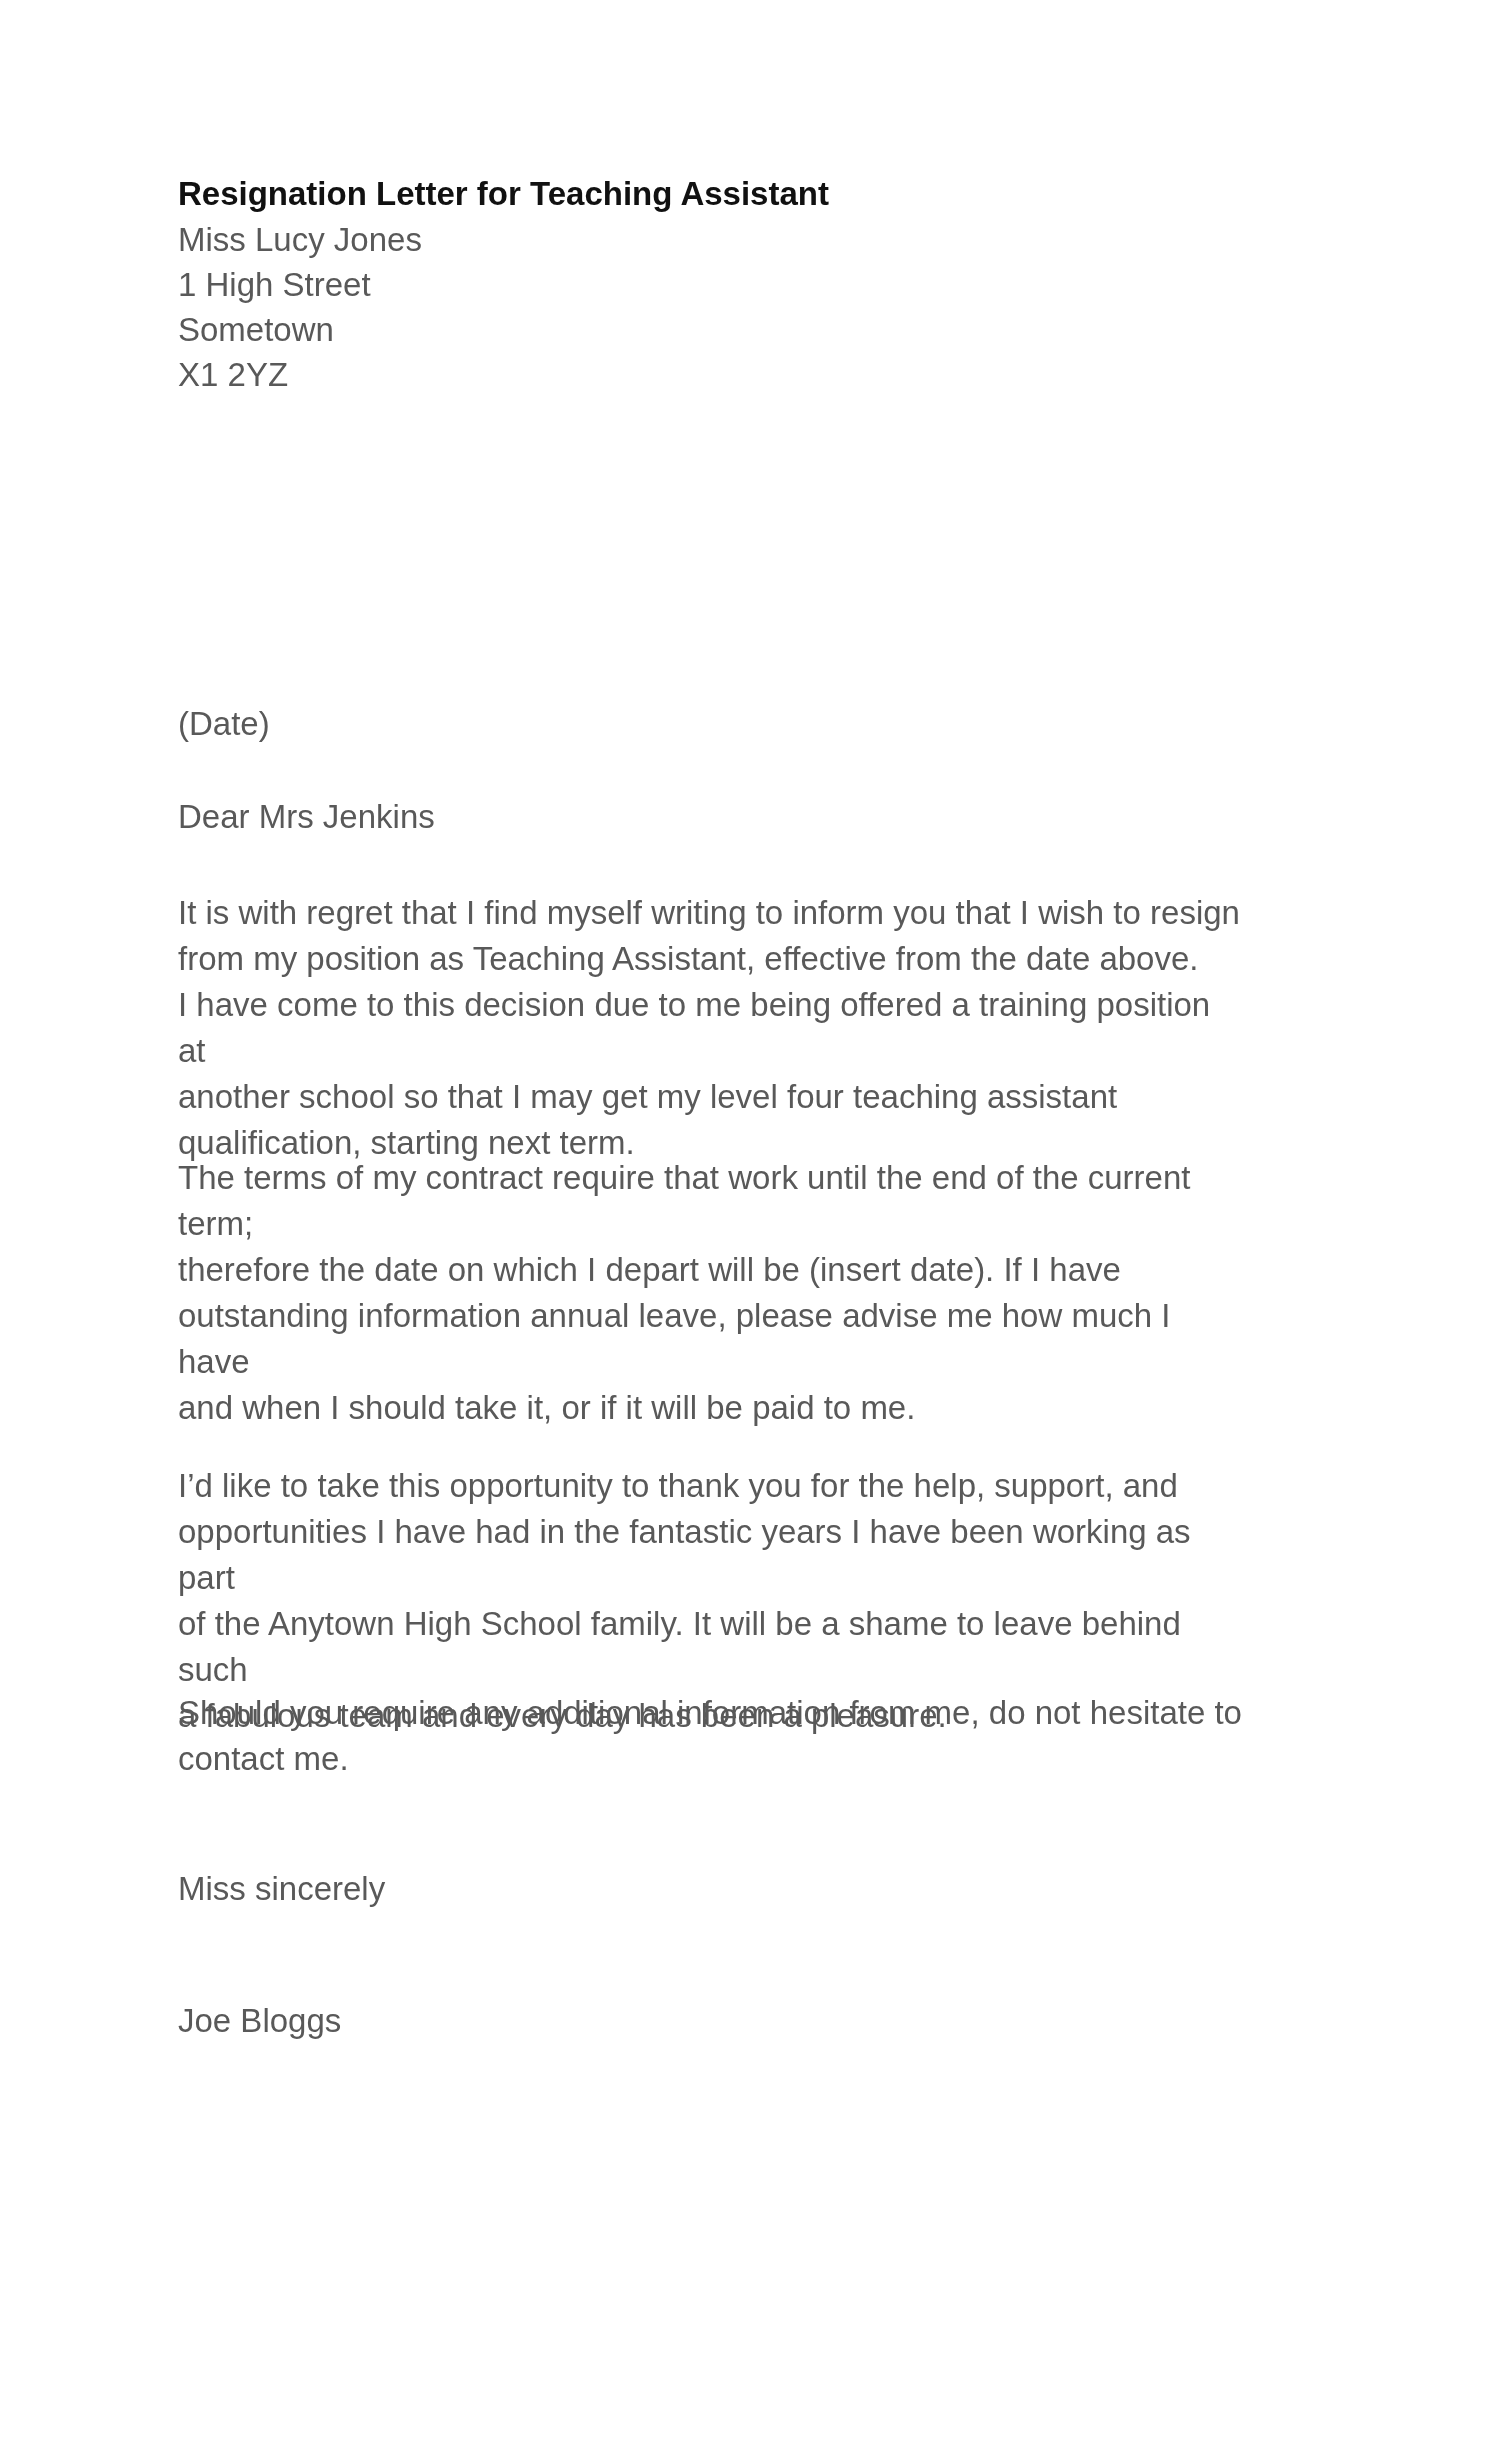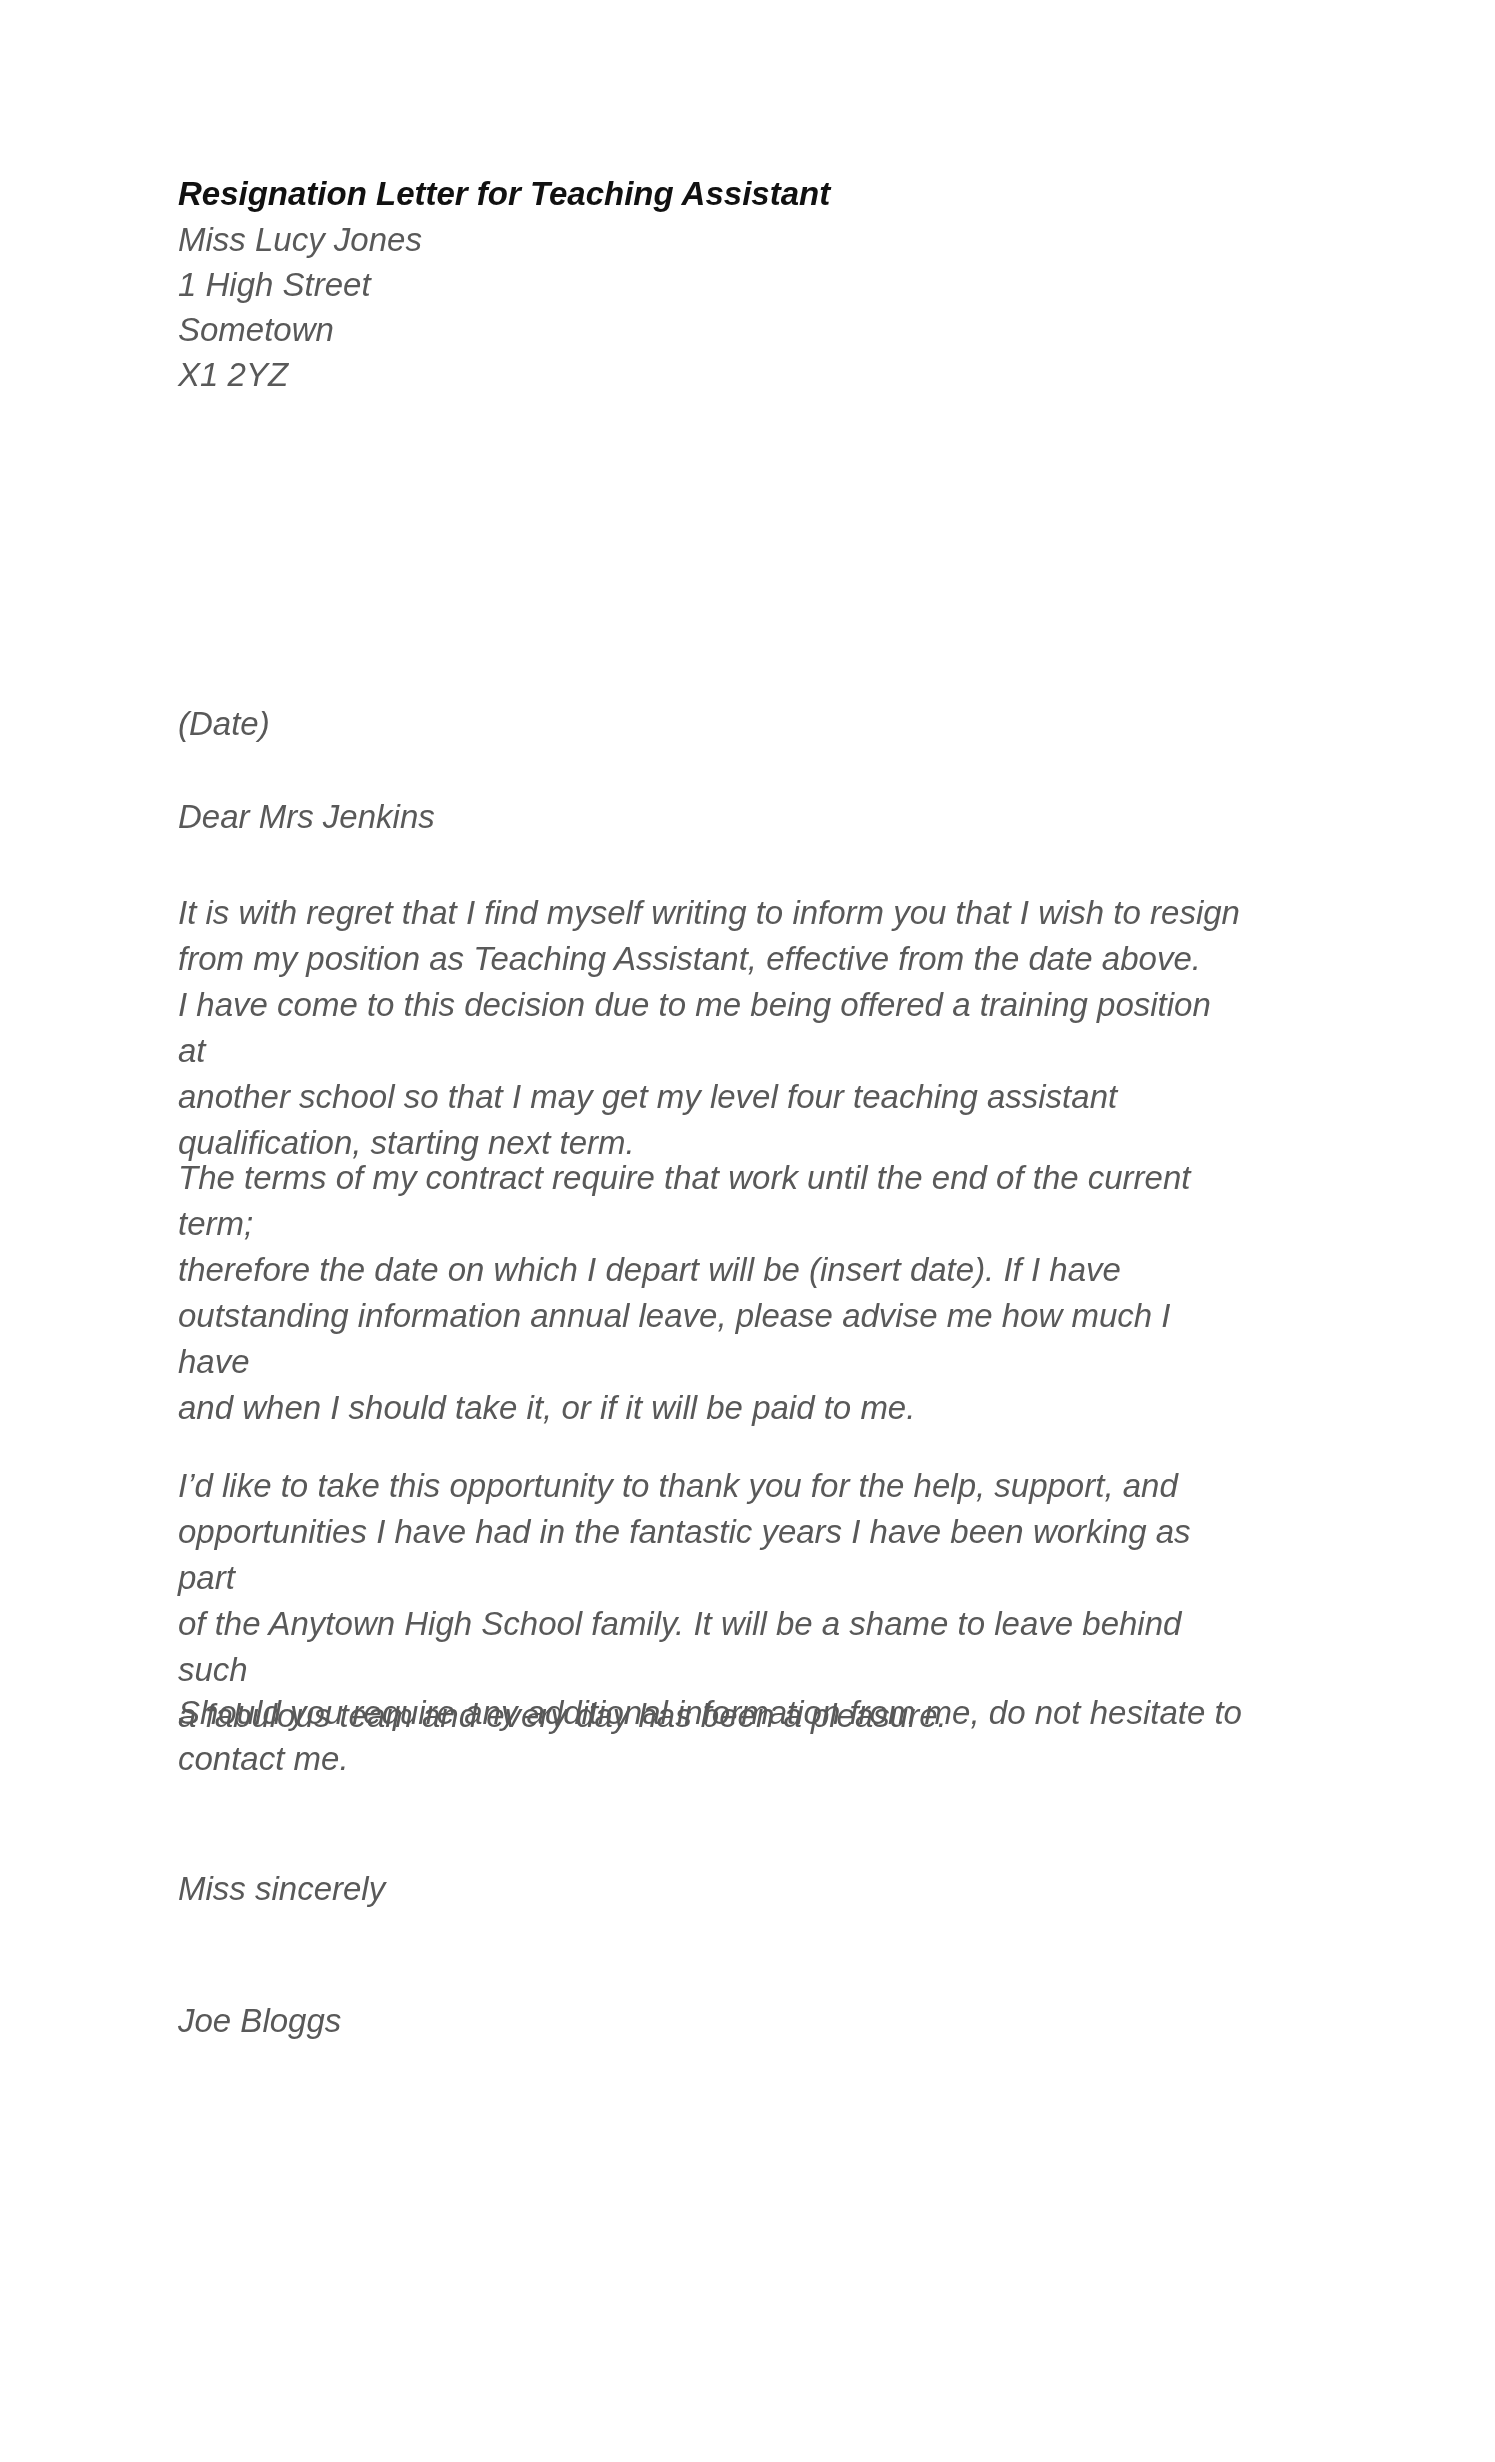--- a/index.html
+++ b/index.html
@@ -7,21 +7,20 @@
     padding: 0;
     background: #ffffff;
   }
   .page {
     position: relative;
     width: 1246px;
     height: 2462px;
     background: var(--bg-color, #ffffff);
     font-family: "Liberation Sans", "DejaVu Sans", sans-serif;
     overflow: hidden;
-    font-style: italic;
   }
   .blk {
     position: absolute;
     left: 178px;
     margin: 0;
     white-space: pre-line;
     font-size: 33px;
     line-height: 46px;
     font-weight: normal;
     color: var(--body-color, #595959);

